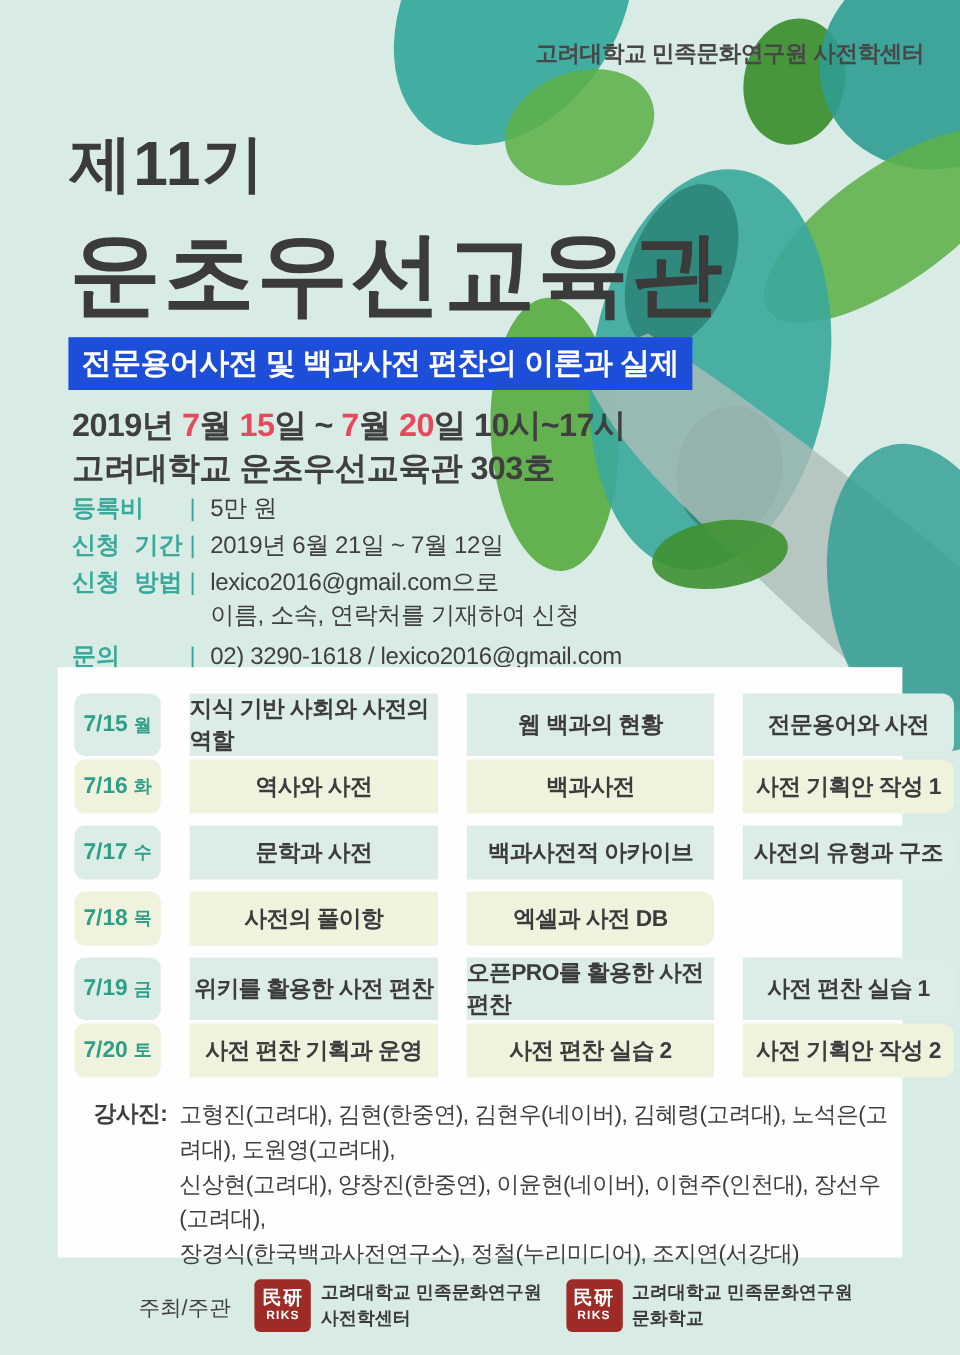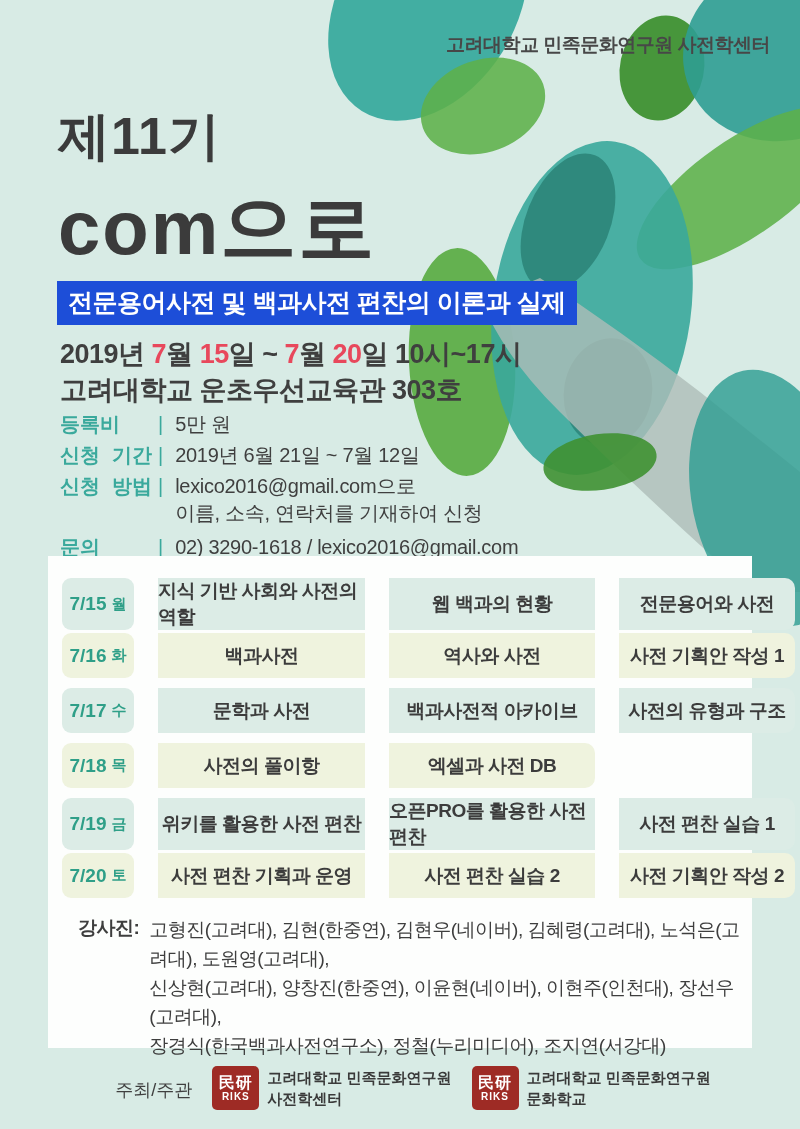--- a/index.html
+++ b/index.html
@@ -114,21 +114,21 @@
     <path d="M 482 302 L 540 278 Q 620 330 700 392 L 800 472 L 800 592 L 752 592 Q 640 492 560 412 Q 505 358 482 302 Z" fill="#aebdb8" fill-opacity="0.8"></path>
     <ellipse cx="600" cy="462" rx="57" ry="28" transform="rotate(-8 600 462)" fill="#3f9132" fill-opacity="0.9"></ellipse>
     <ellipse cx="770" cy="498" rx="78" ry="130" transform="rotate(-12 770 498)" fill="#2f9d92" fill-opacity="0.82"></ellipse>
   </g>
 </svg>
 
 <div class="org-name">고려대학교 민족문화연구원 사전학센터</div>
 
 <div class="title-block">
   <div class="title-line1">제11기</div>
-  <div class="title-line2">com으로</div>
+  <div class="title-line2">운초우선교육관</div>
 </div>
 
 <div class="subtitle-box">전문용어사전 및 백과사전 편찬의 이론과 실제</div>
 
 <div class="date-line"><span>2019년 </span><span class="red">7</span><span>월 </span><span class="red">15</span><span>일 ~ </span><span class="red">7</span><span>월 </span><span class="red">20</span><span>일 </span><span>10시~17시</span></div>
 
 <div class="venue-line">고려대학교 운초우선교육관 303호</div>
 
 <div class="info-block">
   <div class="info-row">
@@ -161,22 +161,22 @@
 
 
     <div class="sched-row row-mint">
       <div class="cell-date"><span class="d-num">7/15</span><span class="d-day">월</span></div>
       <div class="cell-topic">지식 기반 사회와 사전의 역할</div>
       <div class="cell-topic">웹 백과의 현황</div>
       <div class="cell-topic cell-last">전문용어와 사전</div>
     </div>
     <div class="sched-row row-lime">
       <div class="cell-date"><span class="d-num">7/16</span><span class="d-day">화</span></div>
+      <div class="cell-topic">역사와 사전</div>
       <div class="cell-topic">백과사전</div>
-      <div class="cell-topic">역사와 사전</div>
       <div class="cell-topic cell-last">사전 기획안 작성 1</div>
     </div>
     <div class="sched-row row-mint">
       <div class="cell-date"><span class="d-num">7/17</span><span class="d-day">수</span></div>
       <div class="cell-topic">문학과 사전</div>
       <div class="cell-topic">백과사전적 아카이브</div>
       <div class="cell-topic cell-last">사전의 유형과 구조</div>
     </div>
     <div class="sched-row row-lime">
       <div class="cell-date"><span class="d-num">7/18</span><span class="d-day">목</span></div>

